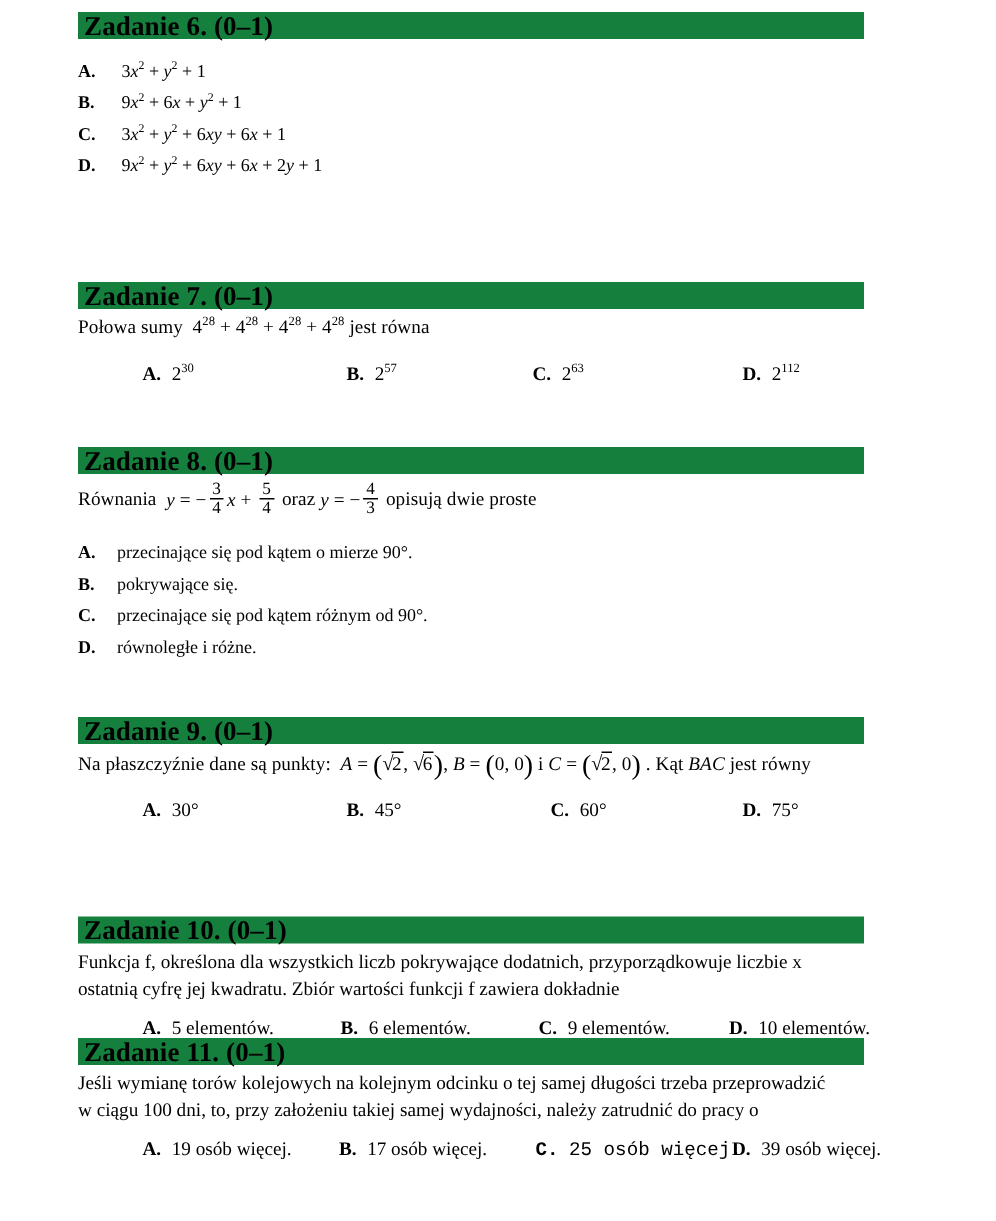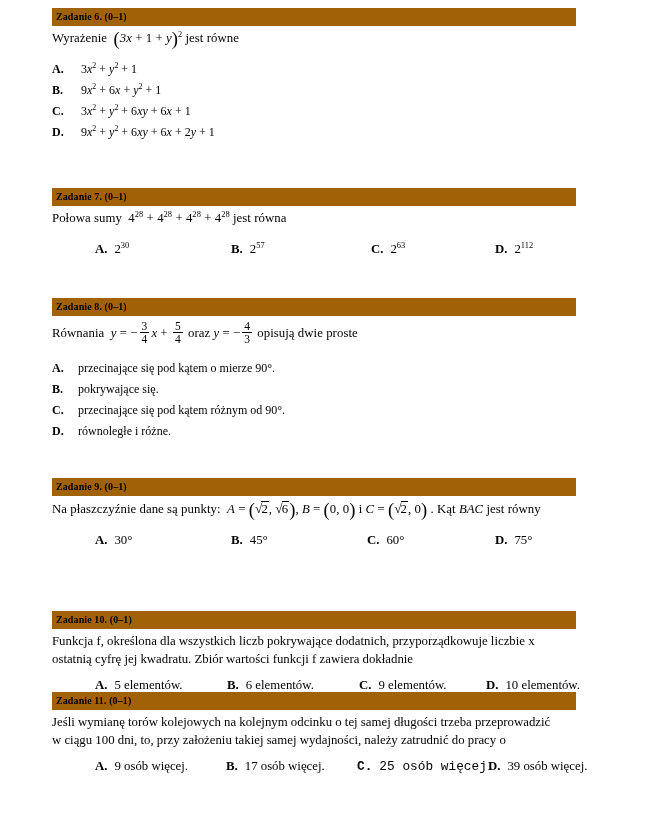--- a/index.html
+++ b/index.html
@@ -20,23 +20,23 @@
     width: 664px;
     height: 814px;
     padding: 0;
   }
   .task {
     position: absolute;
     left: 52px;
     width: 524px;
   }
   .task-header {
-    background: #a16207;
+    background: #15803d;
     font-weight: bold;
-    font-size: 10px;
+    font-size: 18px;
     line-height: 16px;
     padding: 1px 0 1px 4px;
     letter-spacing: 0.1px;
     white-space: nowrap;
   }
   .stem {
     font-size: 12.8px;
     line-height: 19px;
     margin-top: 3px;
     letter-spacing: 0.05px;
@@ -111,27 +111,20 @@
   }
   .nowrap { white-space: nowrap; }
 </style>
 </head>
 <body>
 
 <div class="page">
 
   <div class="task" style="top:8px;">
     <div class="task-header">Zadanie 6. (0–1)</div>
-    <div class="stem">
-      <span>Wyrażenie</span>
-      <span class="nowrap">
-        &nbsp;<span class="paren-big">(</span><span class="mi">3x</span> + 1 + <span class="mi">y</span><span class="paren-big">)</span><sup class="exp">2</sup>
-      </span>
-      <span>jest równe</span>
-    </div>
     <div class="opts-stack">
       <div class="opt">
         <span class="lbl">A.</span>
         <span>3<span class="mi">x</span><sup class="exp">2</sup> + <span class="mi">y</span><sup class="exp">2</sup> + 1</span>
       </div>
       <div class="opt">
         <span class="lbl">B.</span>
         <span>9<span class="mi">x</span><sup class="exp">2</sup> + 6<span class="mi">x</span> + <span class="mi">y</span><sup class="exp">2</sup> + 1</span>
       </div>
       <div class="opt">
@@ -154,21 +147,21 @@
       </span>
       <span>jest równa</span>
     </div>
     <div class="opts-row">
       <div class="optc" style="left:0px;">
         <span class="lbl">A.</span><span>2<sup class="exp">30</sup></span>
       </div>
       <div class="optc" style="left:136px;">
         <span class="lbl">B.</span><span>2<sup class="exp">57</sup></span>
       </div>
-      <div class="optc" style="left:276px;">
+      <div class="optc" style="left:260px;">
         <span class="lbl">C.</span><span>2<sup class="exp">63</sup></span>
       </div>
       <div class="optc" style="left:400px;">
         <span class="lbl">D.</span><span>2<sup class="exp">112</sup></span>
       </div>
     </div>
   </div>
 
   <div class="task" style="top:298px;">
     <div class="task-header">Zadanie 8. (0–1)</div>
@@ -255,21 +248,21 @@
   </div>
 
   <div class="task" style="top:692px;">
     <div class="task-header">Zadanie 11. (0–1)</div>
     <div class="stem-2line">
       <div>Jeśli wymianę torów kolejowych na kolejnym odcinku o tej samej długości  trzeba przeprowadzić</div>
       <div>w ciągu 100 dni, to, przy założeniu takiej samej wydajności, należy zatrudnić do pracy o</div>
     </div>
     <div class="opts-row" style="margin-top:10px;">
       <div class="optc" style="left:0px;">
-        <span class="lbl">A.</span><span>9 osób więcej.</span>
+        <span class="lbl">A.</span><span>19 osób więcej.</span>
       </div>
       <div class="optc" style="left:131px;">
         <span class="lbl">B.</span><span>17 osób więcej.</span>
       </div>
       <div class="optc" style="left:262px;font-family:Liberation Mono, monospace;">
         <span class="lbl">C.</span><span>25 osób więcej.</span>
       </div>
       <div class="optc" style="left:393px;">
         <span class="lbl">D.</span><span>39 osób więcej.</span>
       </div>

